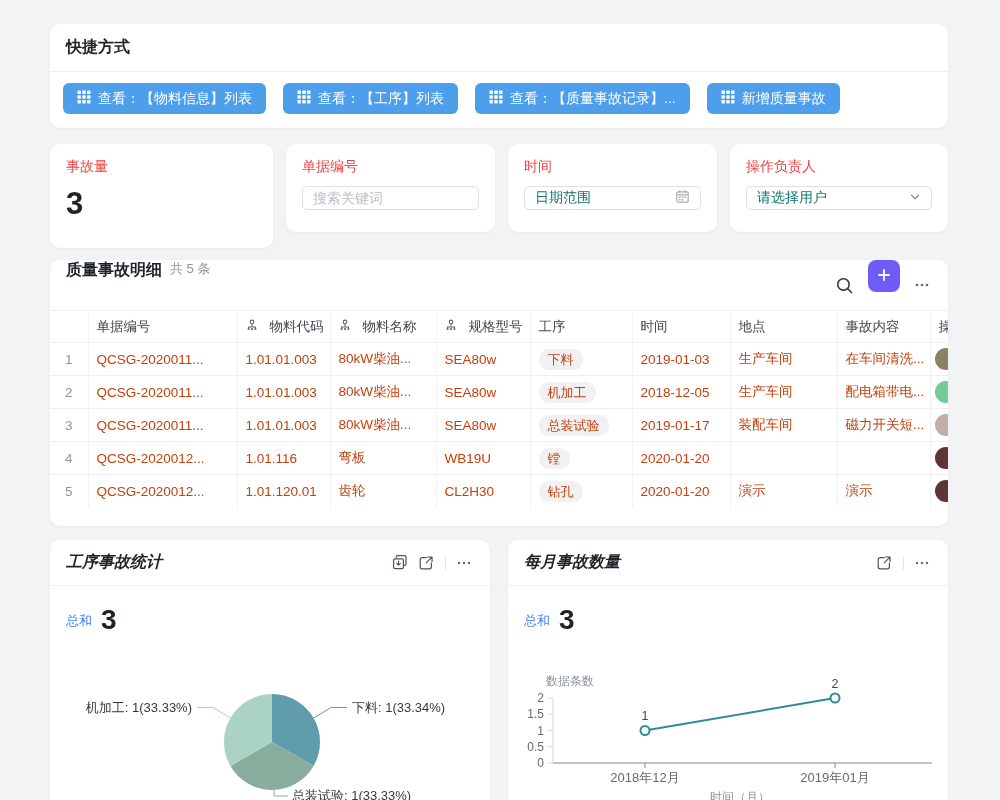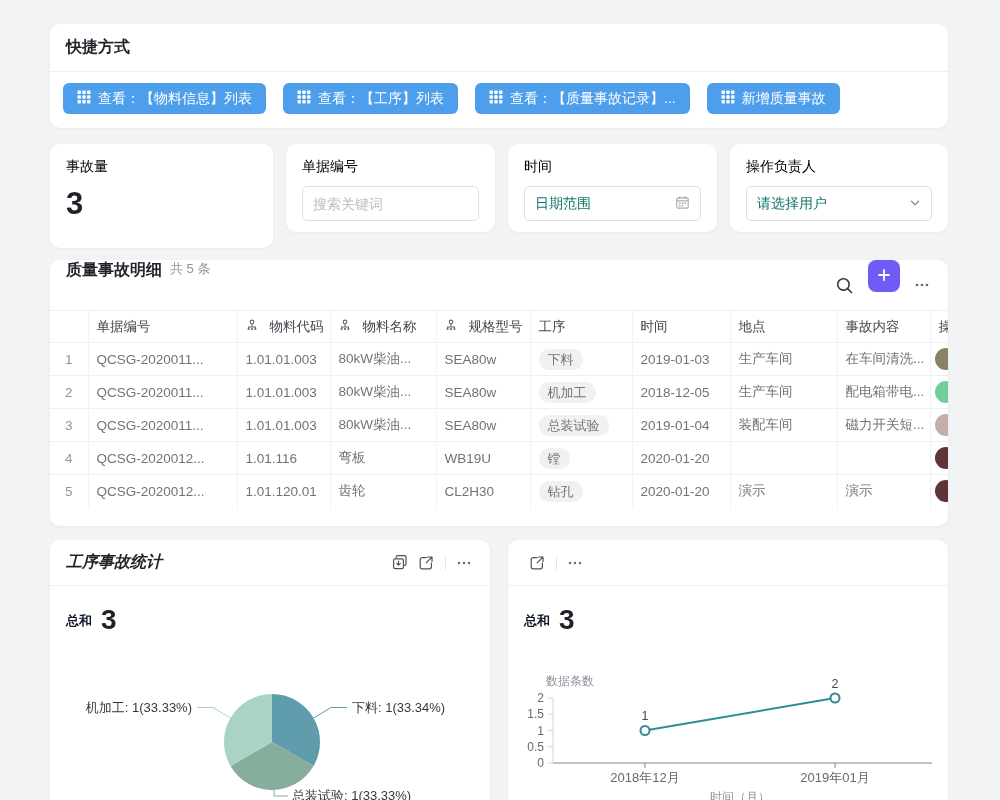--- a/index.html
+++ b/index.html
@@ -17,27 +17,27 @@
   #shortcuts .hd { height:48px; display:flex; align-items:center; padding:0 16px;
                    border-bottom:1px solid #EFF0F2; font-size:16px; font-weight:700; }
   #shortcuts .btns { display:flex; gap:17px; padding:11px 13px; }
   .sc-btn { display:flex; align-items:center; gap:7px; height:31px; padding:0 14px;
             background:#4D9FEB; color:#fff; border:none; border-radius:6px;
             font-size:14px; cursor:pointer; white-space:nowrap;
             font-family:inherit; }
 
   
   .fcard { padding:14px 16px; }
-  .flabel { color:#000000; font-size:14px; }
+  .flabel { color:#ef4444; font-size:14px; }
   #f-stat  { left:50px;  top:144px; width:223px; height:104px; }
   #f-doc   { left:286px; top:144px; width:209px; height:88px; }
   #f-time  { left:508px; top:144px; width:209px; height:88px; }
   #f-oper  { left:730px; top:144px; width:218px; height:88px; }
   .big-num { font-size:31px; font-weight:700; margin-top:10px; letter-spacing:.5px; }
-  .inputbox { margin-top:10px; height:35px; border:1px solid #DEE0E3; border-radius:5px;
+  .inputbox { margin-top:10px; height:24px; border:1px solid #DEE0E3; border-radius:5px;
               display:flex; align-items:center; padding:0 10px; gap:6px; background:#fff; }
   .inputbox input { border:none; outline:none; width:100%; font-size:14px;
                     font-family:inherit; color:#1F2329; }
   .inputbox input::placeholder { color:#BBBEC4; }
   .ph { color:#0f766e; flex:1; font-size:14px; white-space:nowrap; overflow:hidden; }
 
   
   #tablecard { left:50px; top:260px; width:898px; height:266px; overflow:hidden; }
   #tablecard .hd { height:50px; display:flex; padding:0 14px 0 16px; }
   #tablecard .title { font-size:16px; font-weight:600; }
@@ -45,37 +45,37 @@
   #tablecard .spacer { flex:1; }
   .icon-btn { background:none; border:none; cursor:pointer; display:flex;
               align-items:center; justify-content:center; padding:4px; }
   .add-btn { width:32px; height:32px; background:#6E5CF6; border:none; border-radius:8px;
              margin:0 10px; cursor:pointer; display:flex; align-items:center; justify-content:center; }
   table { border-collapse:collapse; table-layout:fixed; width:1010px; font-size:13.5px; }
   th,td { height:33px; padding:0 8px; text-align:left; font-weight:400;
           border-top:1px solid #EDEFF2; border-right:1px solid #F1F2F4;
           white-space:nowrap; overflow:hidden; }
   th { height:32px; color:#42464D; }
-  td { color:#737373; }
+  td { color:#c2410c; }
   .c-num { text-align:center; color:#8F959E; padding:0 2px; }
   .th-rel { display:flex; align-items:center; gap:12px; }
   .tag { display:inline-block; background:#F0F1F2; border-radius:10px;
          padding:2px 9px; font-size:13px; line-height:17px; }
   .c-avatar { padding:0 0 0 4px; }
   .c-avatar svg { vertical-align:middle; }
 
   
   #piecard  { left:50px;  top:540px; width:440px; height:280px; }
   #linecard { left:508px; top:540px; width:440px; height:280px; }
   .chart-hd { height:46px; display:flex; align-items:center; padding:0 14px 0 16px;
               border-bottom:1px solid #EFF0F2;font-style:italic; }
   .chart-hd .title { font-size:16px; font-weight:600; flex:1; }
   .hd-div { width:1px; height:14px; background:#E5E6EB; margin:0 6px; }
   .sum-row { display:flex; align-items:flex-end; gap:9px; padding:20px 0 0 16px; }
-  .sum-label { color:#0f172a; font-size:13px; padding-bottom:4px;font-weight:bold; }
+  .sum-label { color:#3b82f6; font-size:13px; padding-bottom:4px; }
   .sum-value { font-size:28px; font-weight:600; line-height:28px; }
   .chart-svg { position:absolute; left:0; top:130px; }
   svg text { font-family:"Liberation Sans","DejaVu Sans",sans-serif; }
 </style>
 </head>
 <body>
 
 <div class="card" id="shortcuts">
   <div class="hd">快捷方式</div>
   <div class="btns">
@@ -309,21 +309,21 @@
               <circle cx="11" cy="11" r="11" fill="#72CD9B"></circle>
             </svg></td>
       </tr>
       <tr>
         <td class="c-num">3</td>
         <td>QCSG-2020011...</td>
         <td>1.01.01.003</td>
         <td>80kW柴油...</td>
         <td>SEA80w</td>
         <td><span class="tag">总装试验</span></td>
-        <td>2019-01-04</td>
+        <td>2019-01-17</td>
         <td>装配车间</td>
         <td>磁力开关短...</td>
         <td class="c-avatar"><svg width="22" height="22">
               <circle cx="11" cy="11" r="11" fill="#C3AFA8"></circle>
             </svg></td>
       </tr>
       <tr>
         <td class="c-num">4</td>
         <td>QCSG-2020012...</td>
         <td>1.01.116</td>
@@ -395,20 +395,21 @@
     <polyline fill="none" points="224,119 224,126 238,126" stroke="#87AE9D"></polyline>
 
     <text x="302" y="42" font-size="13" fill="#33383E">下料: 1(33.34%)</text>
     <text x="142" y="42" font-size="13" fill="#33383E" text-anchor="end">机加工: 1(33.33%)</text>
     <text x="242" y="130" font-size="13" fill="#33383E">总装试验: 1(33.33%)</text>
   </svg>
 </div>
 
 <div class="card" id="linecard">
   <div class="chart-hd">
+    <span class="title">每月事故数量</span>
     <button class="icon-btn">
         <svg width="18" height="18" viewBox="0 0 18 18" fill="none" stroke="#4E5358" stroke-width="1.2" stroke-linecap="round" stroke-linejoin="round">
           <path d="M9.2,3.6 H5.2 a2,2 0 0 0 -2,2 v7.2 a2,2 0 0 0 2,2 h7.2 a2,2 0 0 0 2,-2 V9"></path>
           <path d="M10.6,3 h4.4 v4.4 M14.8,3.2 L9.2,8.8"></path>
         </svg>
       </button>
     <span class="hd-div"></span>
     <button class="icon-btn">
         <svg width="16" height="16" viewBox="0 0 16 16" fill="#646A73">
           <circle cx="3" cy="8" r="1.2"></circle>

